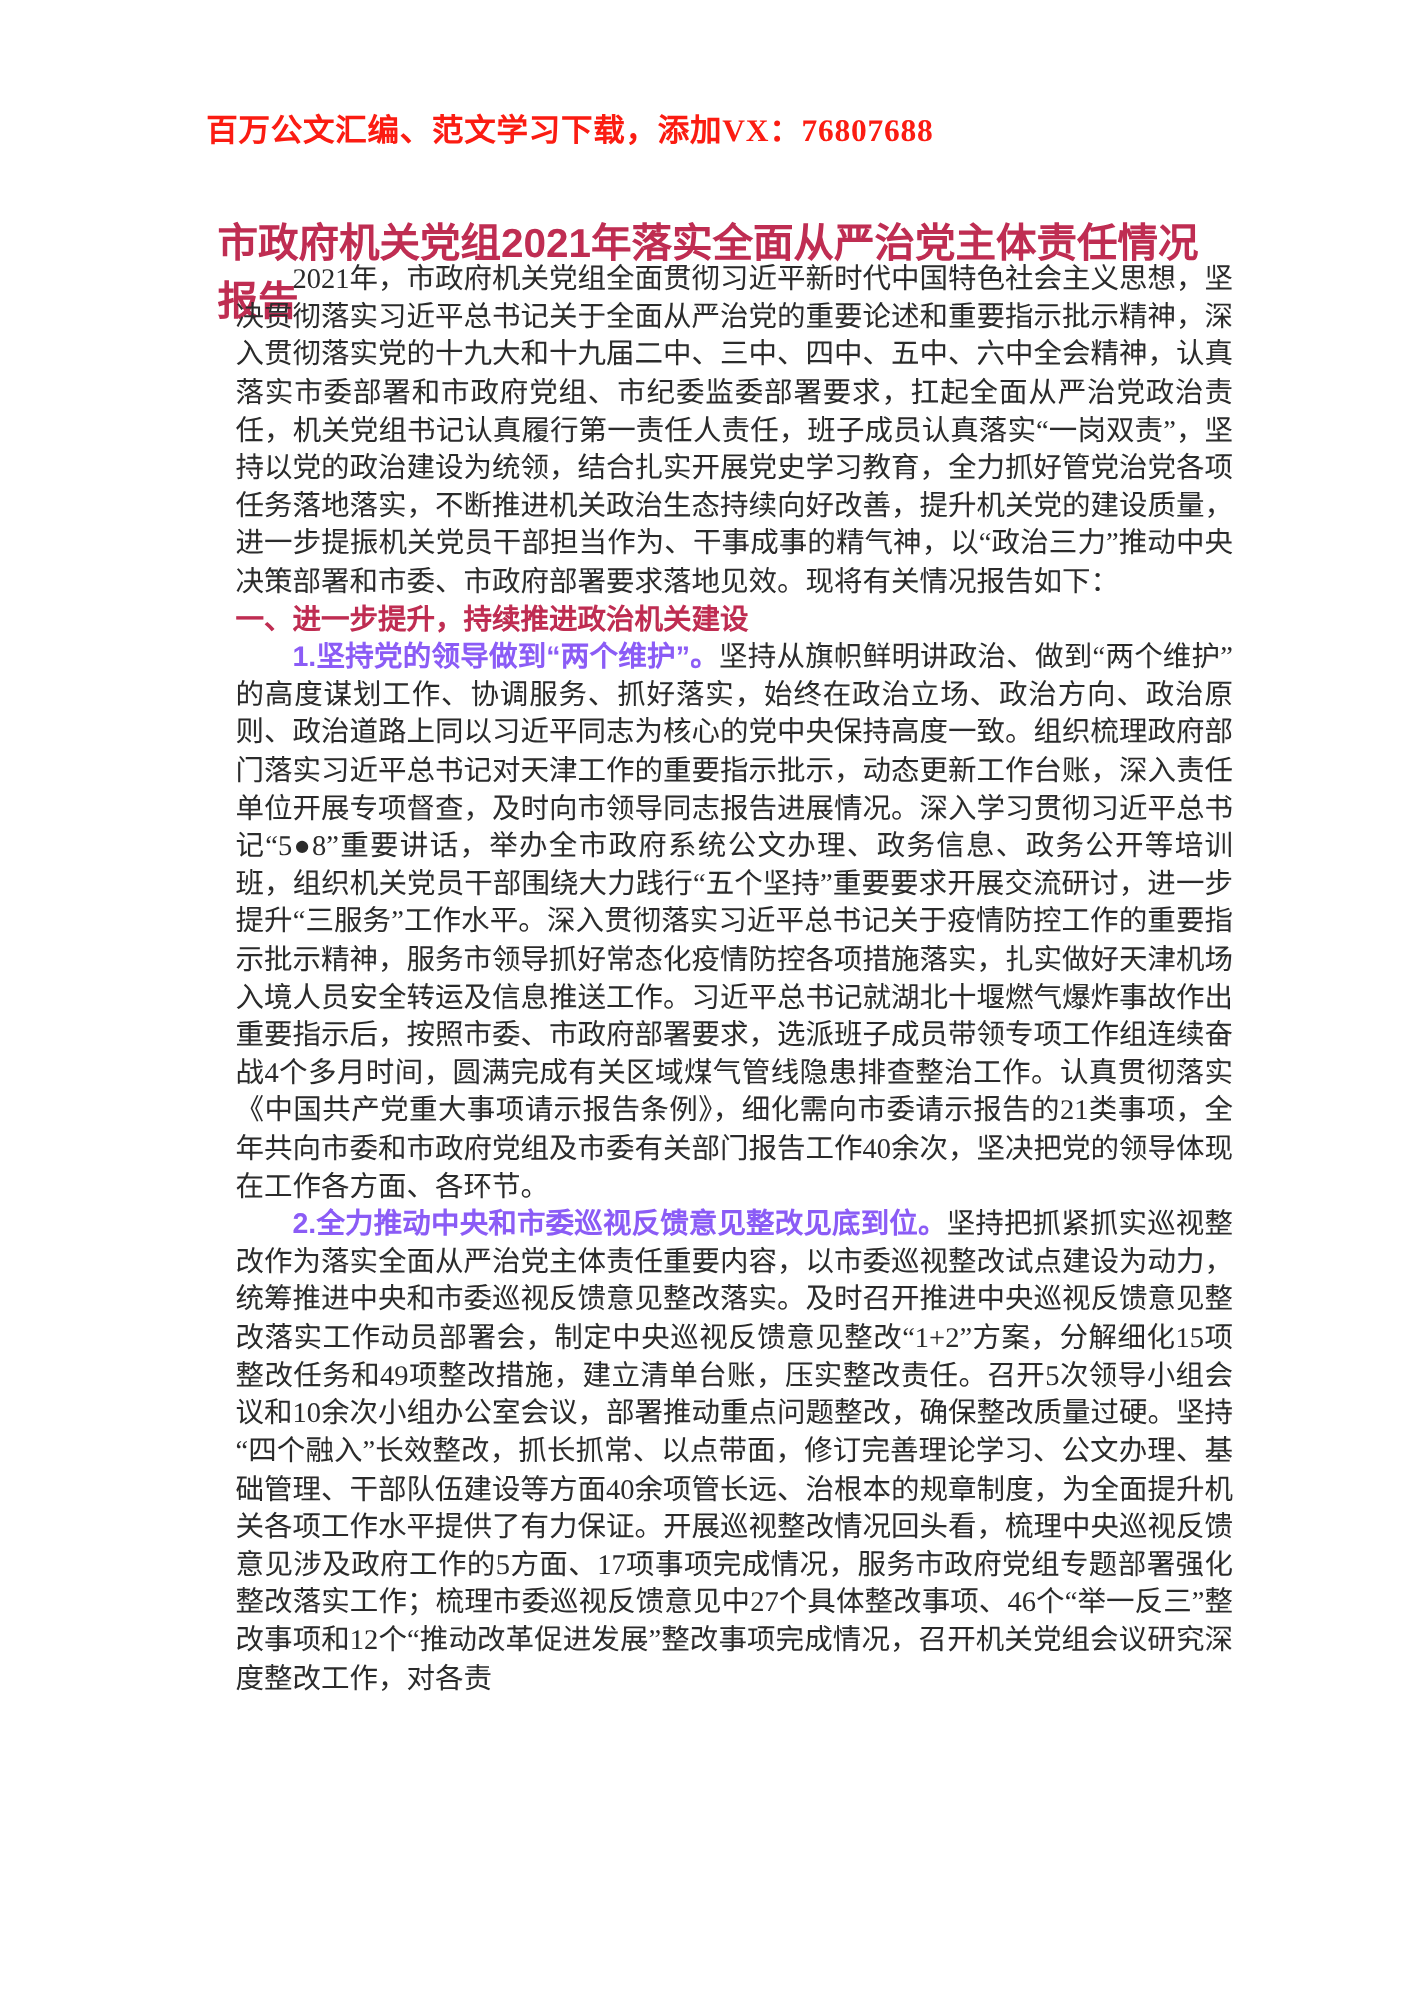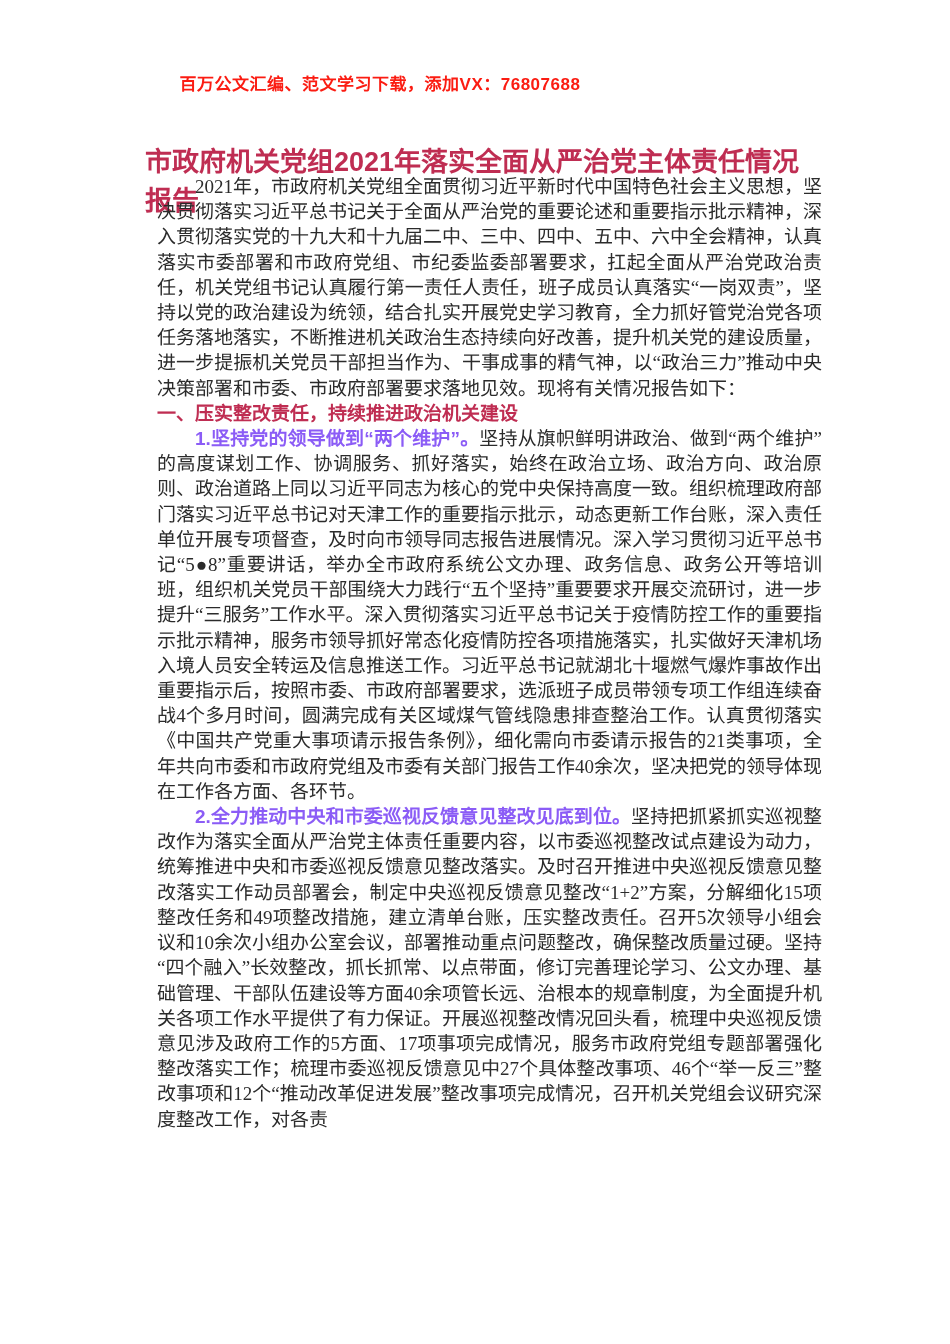--- a/index.html
+++ b/index.html
@@ -13,23 +13,23 @@
     width:950px;height:1344px;
     background:var(--page-bg);
     position:relative;
     overflow:hidden;
     font-family:"Liberation Serif","DejaVu Serif",serif;
   }
   .notice{
     position:absolute;
     top:70px;left:0;width:760px;
     text-align:center;
-    font-family:Liberation Sans, sans-serif;
+    font-family:Liberation Serif, serif;
     font-weight:bold;
-    font-size:17px;
+    font-size:21px;
     color:var(--header-red);
     letter-spacing:0.5px;
   }
   .doc-title{
     position:absolute;
     top:122px;left:145px;width:665px;
     font-family:"Liberation Sans","DejaVu Sans",sans-serif;
     font-weight:bold;
     font-size:27px;
     color:var(--accent-red);
@@ -65,21 +65,21 @@
 <body>
 
 <div class="notice">百万公文汇编、范文学习下载，添加VX：76807688</div>
 
 <h1 class="doc-title">市政府机关党组2021年落实全面从严治党主体责任情况报告</h1>
 
 <div class="content">
 
   <p>2021年，市政府机关党组全面贯彻习近平新时代中国特色社会主义思想，坚决贯彻落实习近平总书记关于全面从严治党的重要论述和重要指示批示精神，深入贯彻落实党的十九大和十九届二中、三中、四中、五中、六中全会精神，认真落实市委部署和市政府党组、市纪委监委部署要求，扛起全面从严治党政治责任，机关党组书记认真履行第一责任人责任，班子成员认真落实“一岗双责”，坚持以党的政治建设为统领，结合扎实开展党史学习教育，全力抓好管党治党各项任务落地落实，不断推进机关政治生态持续向好改善，提升机关党的建设质量，进一步提振机关党员干部担当作为、干事成事的精气神，以“政治三力”推动中央决策部署和市委、市政府部署要求落地见效。现将有关情况报告如下：</p>
 
-  <p class="section-heading">一、压实整改责任，持续推进政治机关建设</p>
+  <p class="section-heading">一、进一步提升，持续推进政治机关建设</p>
 
   <p>
     <span class="lead">1.坚持党的领导做到“两个维护”。</span><span>坚持从旗帜鲜明讲政治、做到“两个维护”的高度谋划工作、协调服务、抓好落实，始终在政治立场、政治方向、政治原则、政治道路上同以习近平同志为核心的党中央保持高度一致。组织梳理政府部门落实习近平总书记对天津工作的重要指示批示，动态更新工作台账，深入责任单位开展专项督查，及时向市领导同志报告进展情况。深入学习贯彻习近平总书记“5●8”重要讲话，举办全市政府系统公文办理、政务信息、政务公开等培训班，组织机关党员干部围绕大力践行“五个坚持”重要要求开展交流研讨，进一步提升“三服务”工作水平。深入贯彻落实习近平总书记关于疫情防控工作的重要指示批示精神，服务市领导抓好常态化疫情防控各项措施落实，扎实做好天津机场入境人员安全转运及信息推送工作。习近平总书记就湖北十堰燃气爆炸事故作出重要指示后，按照市委、市政府部署要求，选派班子成员带领专项工作组连续奋战4个多月时间，圆满完成有关区域煤气管线隐患排查整治工作。认真贯彻落实《中国共产党重大事项请示报告条例》，细化需向市委请示报告的21类事项，全年共向市委和市政府党组及市委有关部门报告工作40余次，坚决把党的领导体现在工作各方面、各环节。</span>
   </p>
 
   <p>
     <span class="lead">2.全力推动中央和市委巡视反馈意见整改见底到位。</span><span>坚持把抓紧抓实巡视整改作为落实全面从严治党主体责任重要内容，以市委巡视整改试点建设为动力，统筹推进中央和市委巡视反馈意见整改落实。及时召开推进中央巡视反馈意见整改落实工作动员部署会，制定中央巡视反馈意见整改“1+2”方案，分解细化15项整改任务和49项整改措施，建立清单台账，压实整改责任。召开5次领导小组会议和10余次小组办公室会议，部署推动重点问题整改，确保整改质量过硬。坚持“四个融入”长效整改，抓长抓常、以点带面，修订完善理论学习、公文办理、基础管理、干部队伍建设等方面40余项管长远、治根本的规章制度，为全面提升机关各项工作水平提供了有力保证。开展巡视整改情况回头看，梳理中央巡视反馈意见涉及政府工作的5方面、17项事项完成情况，服务市政府党组专题部署强化整改落实工作；梳理市委巡视反馈意见中27个具体整改事项、46个“举一反三”整改事项和12个“推动改革促进发展”整改事项完成情况，召开机关党组会议研究深度整改工作，对各责</span>
   </p>
 
 </div>

